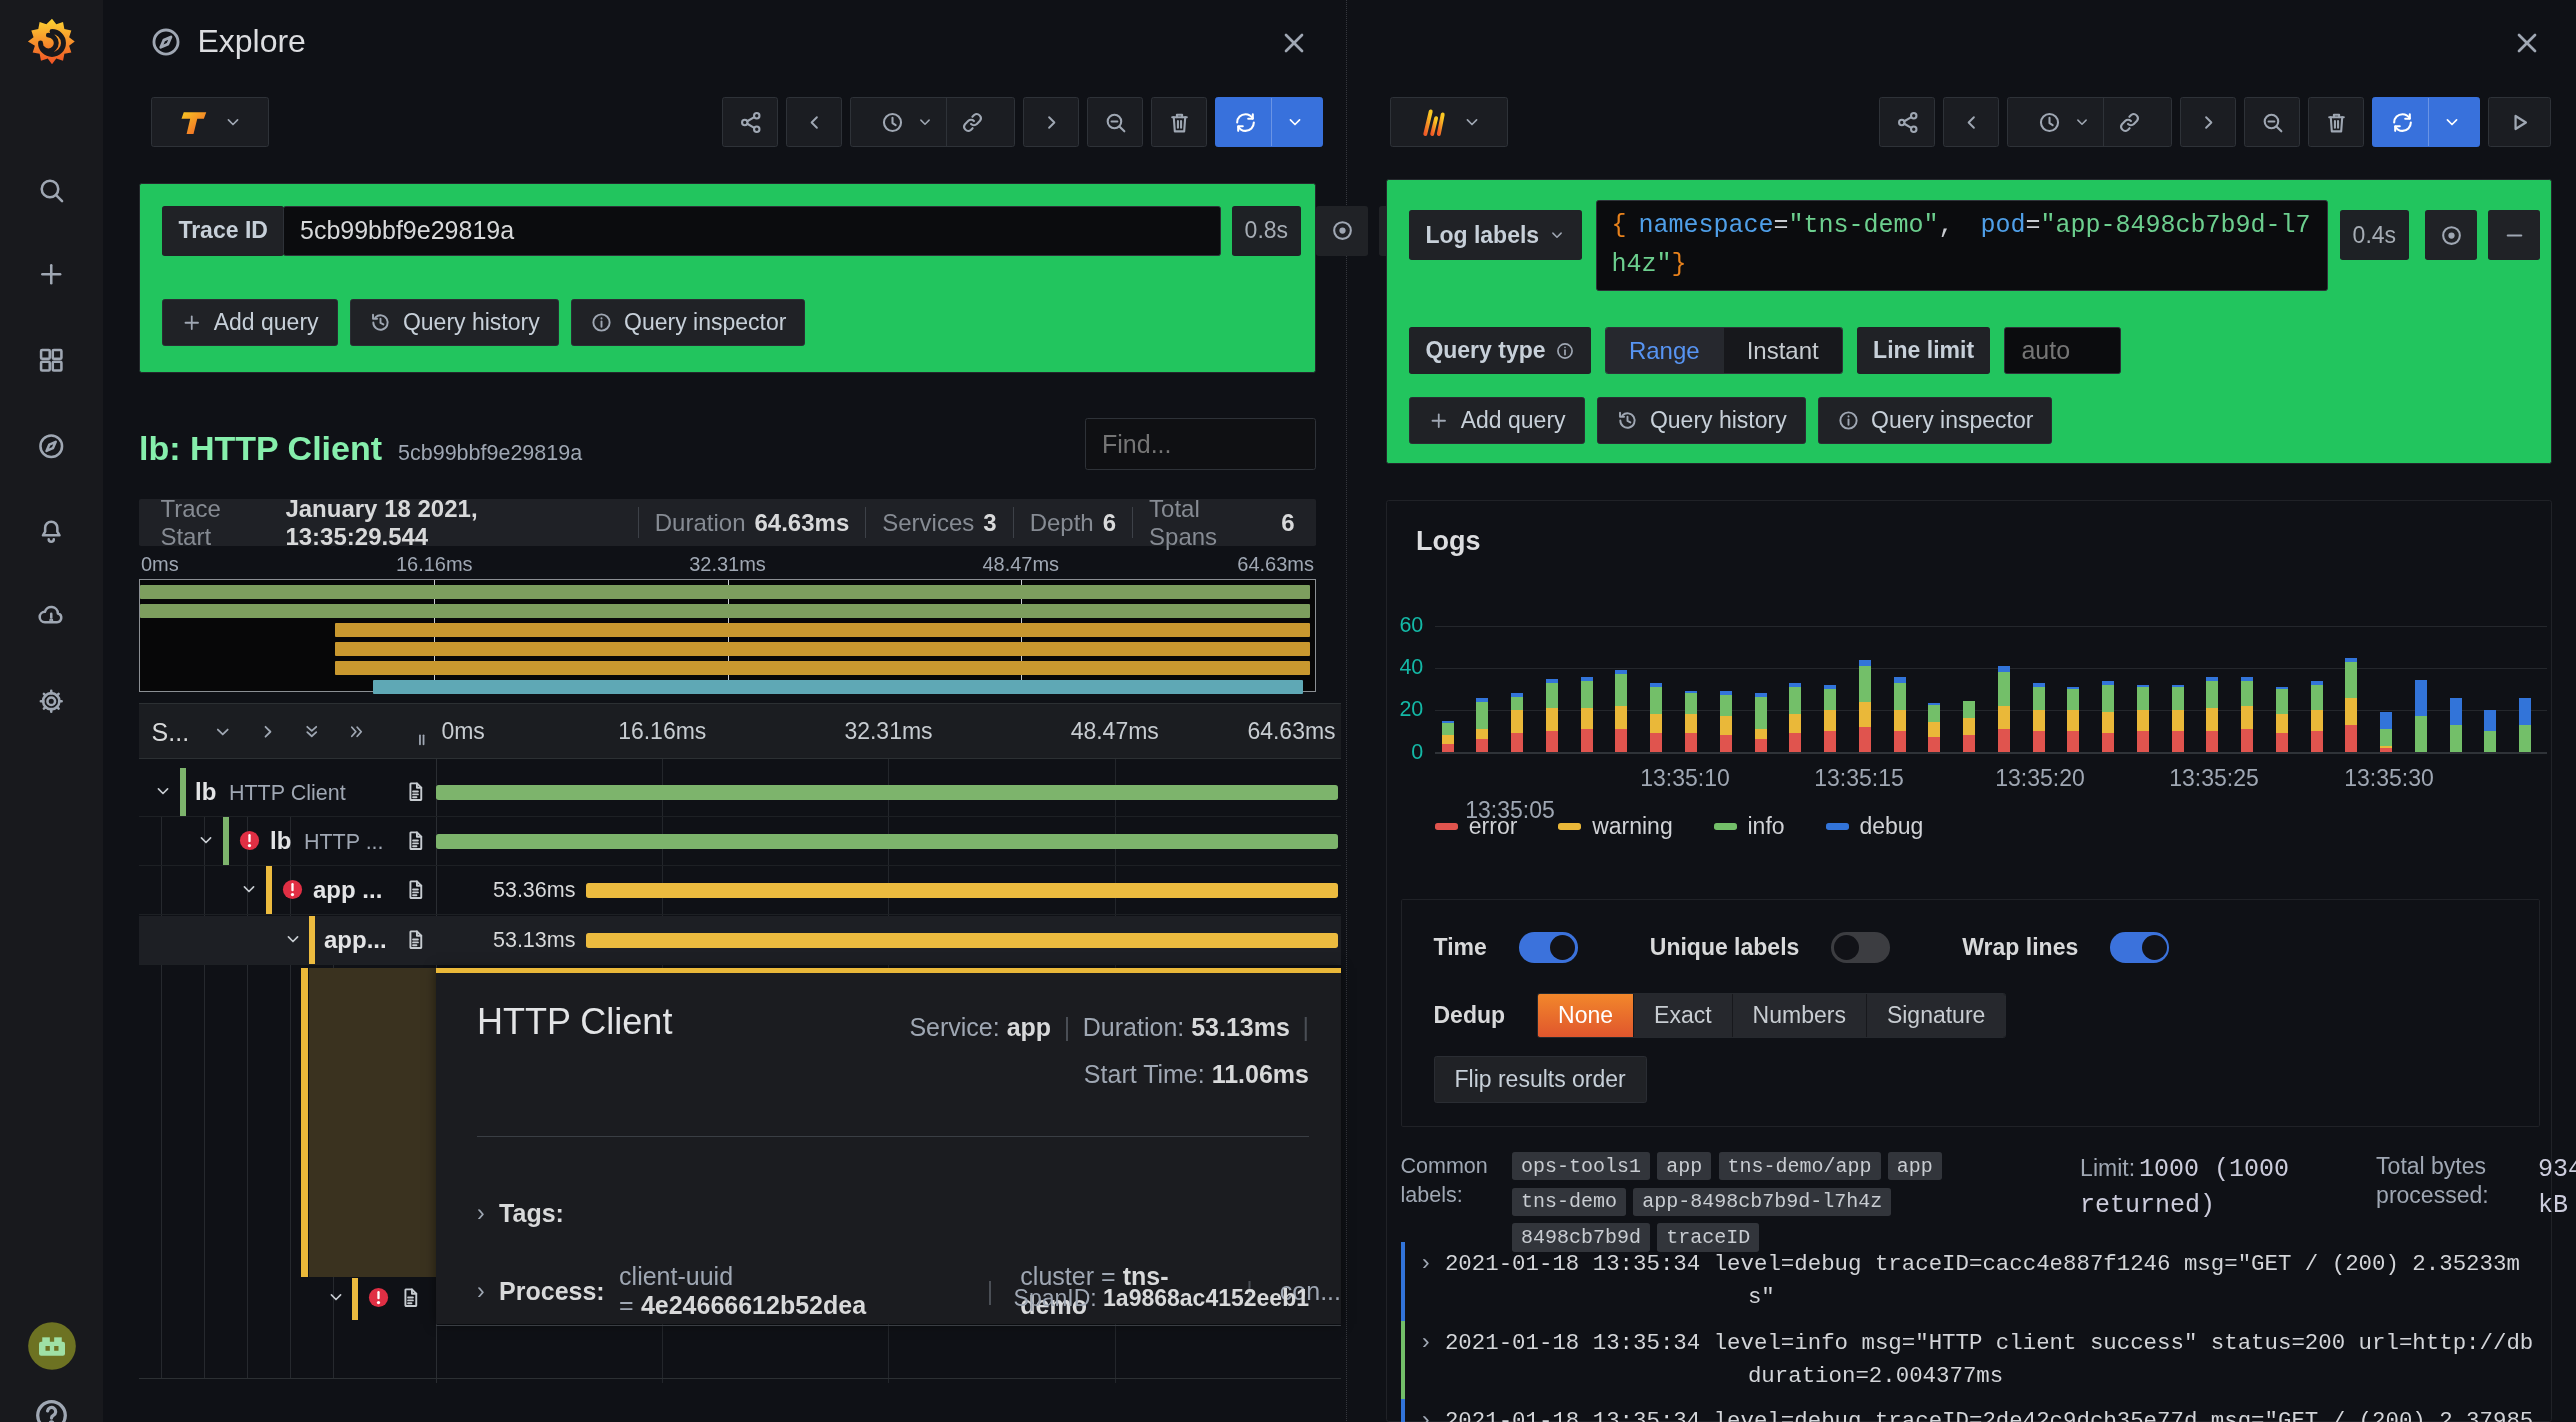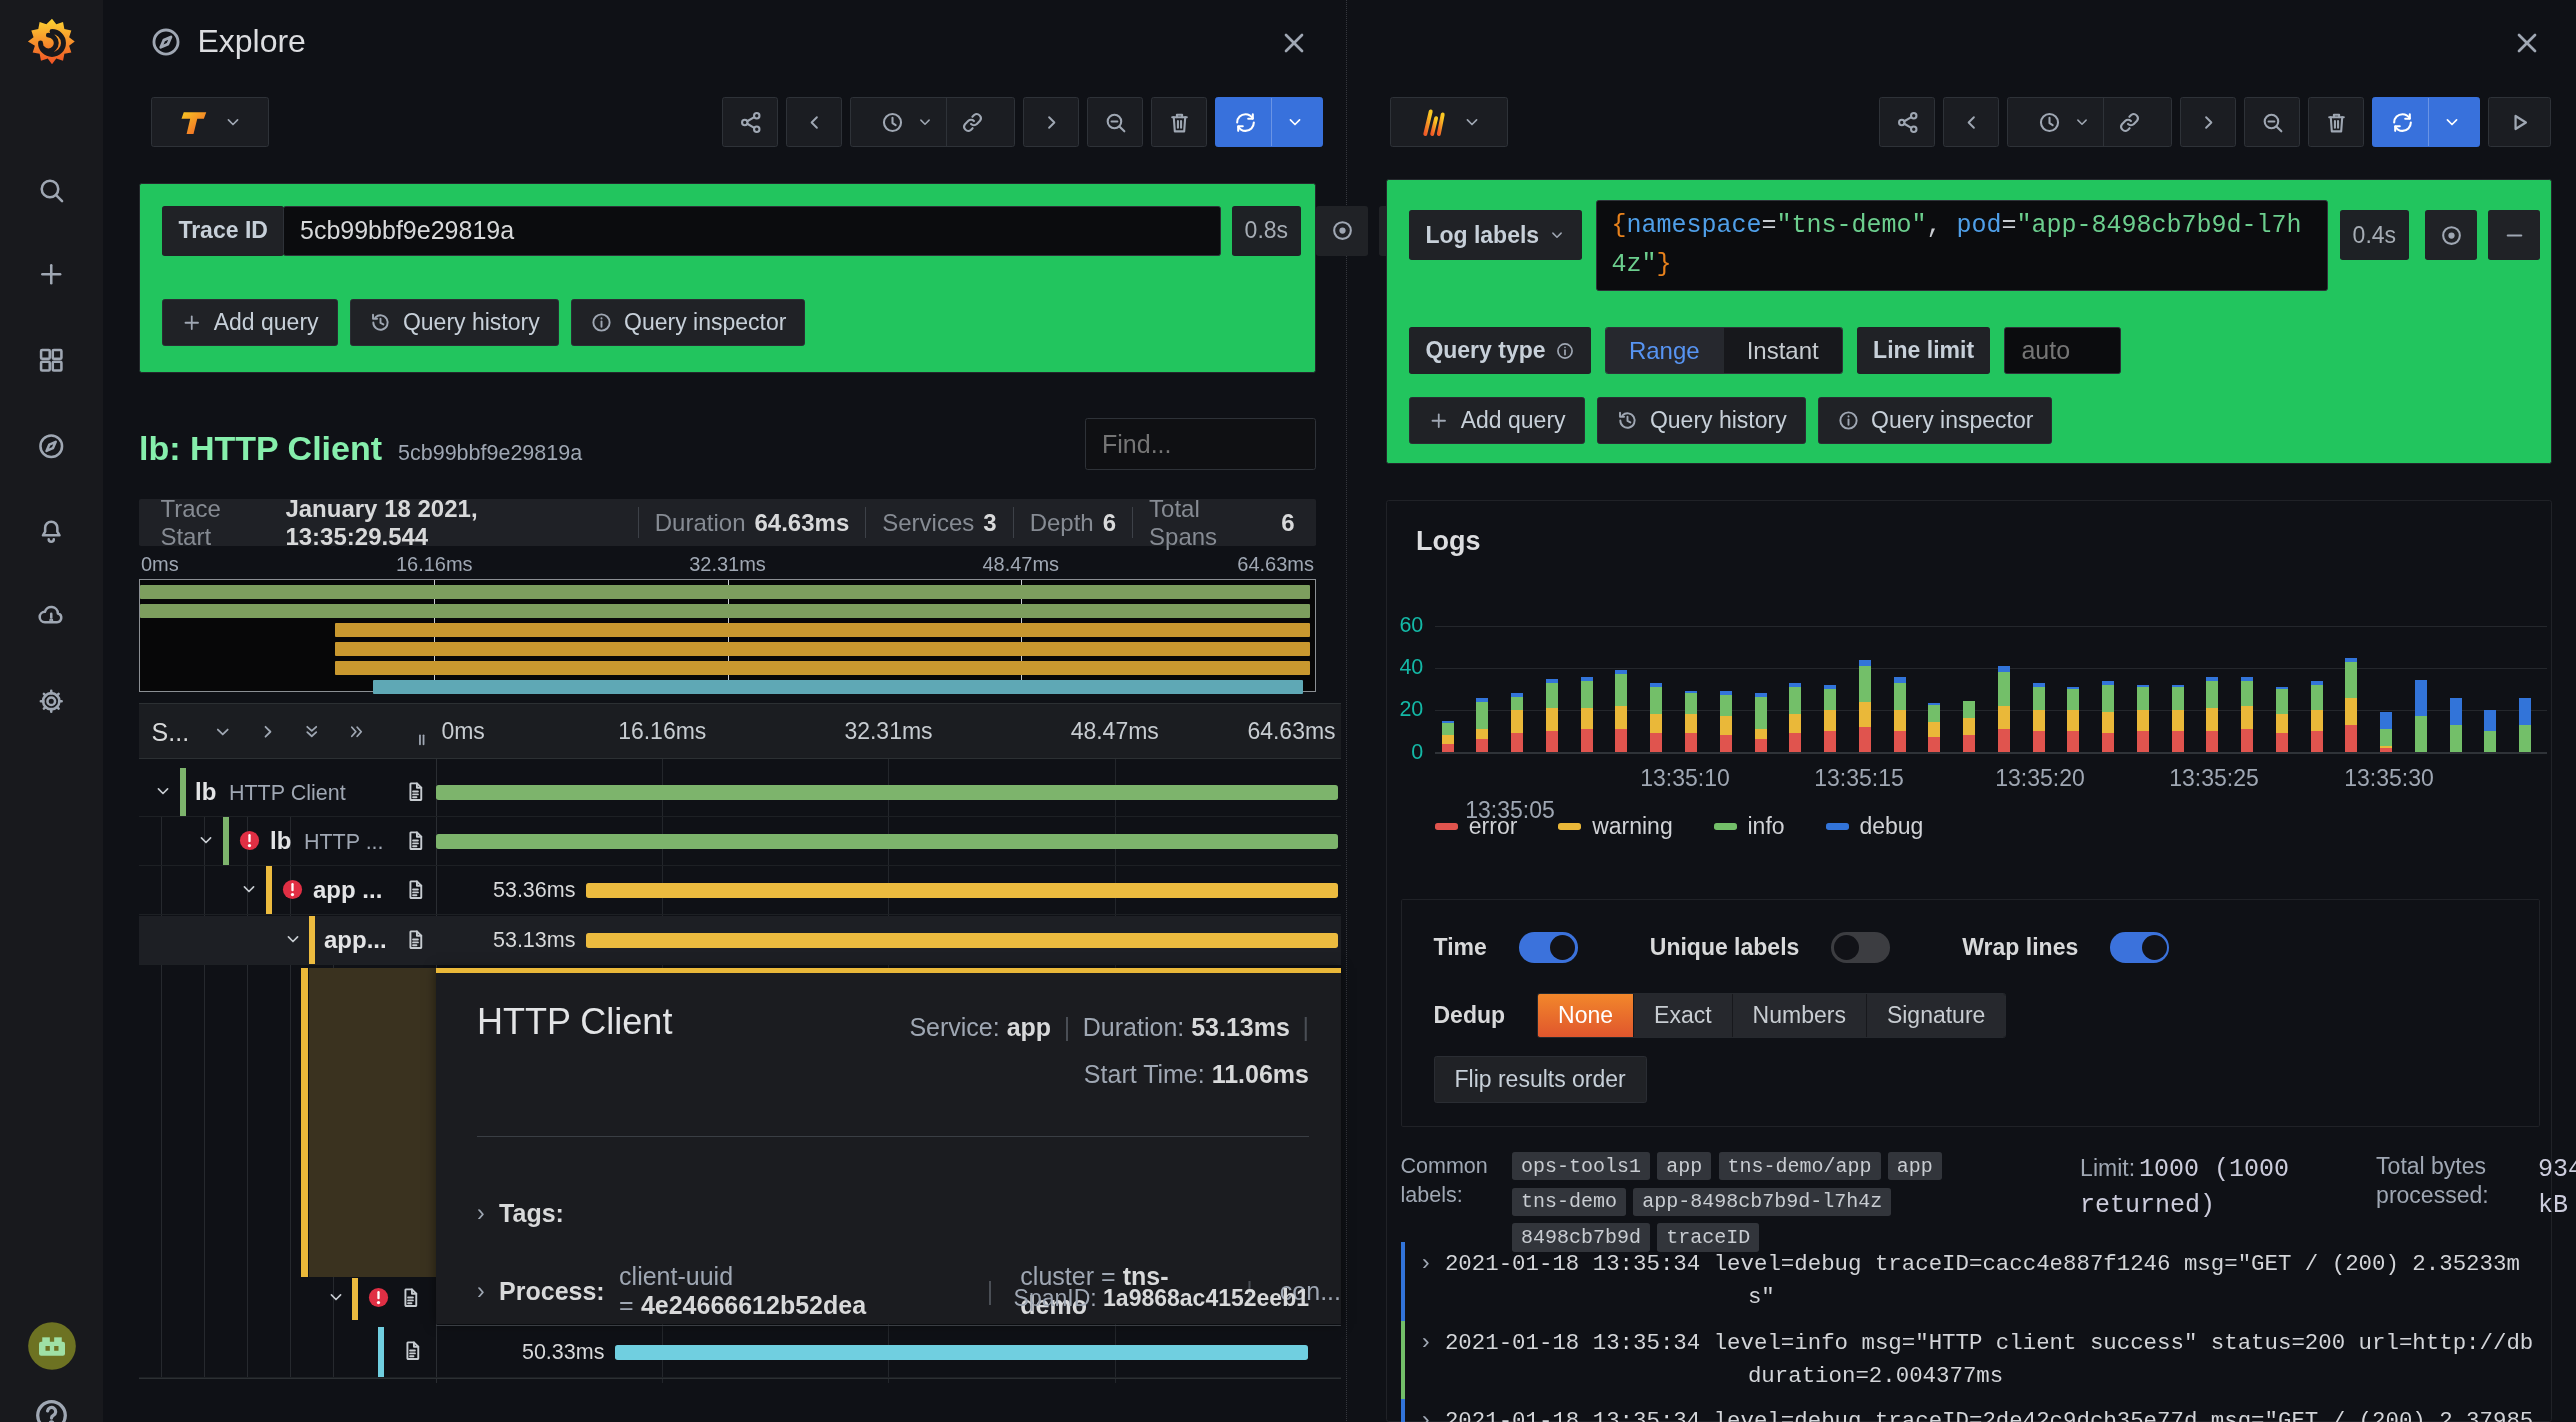--- a/index.html
+++ b/index.html
@@ -42,21 +42,21 @@
           color:#a6adb5;font-size:23px;height:50px;padding:0 12.6px;}
   .sqbtn{width:52px;height:50px;display:flex;align-items:center;justify-content:center;background:#202226;
          border-radius:2.7px;color:#c7ccd1;cursor:pointer;}
   .actbtn{display:inline-flex;align-items:center;gap:10.8px;background:#202226;border:0.9px solid #2a2d33;border-radius:2.7px;
           height:47px;padding:4px 18px;font-size:23px;font-weight:500;color:#c7d0d9;cursor:pointer;}
 
   
   .codebox{background:#0b0c0e;border:0.9px solid #2e3238;border-radius:2.7px;
            font-family:"Liberation Mono",monospace;font-size:25px;line-height:39px;
            padding:5.4px 14.4px;word-break:break-all;}
-  .c-brace{color:#e8821c;} .c-key{color:#4f9fe8;} .c-op{color:#c9ccd1;} .c-str{color:#6ccf8e;}
+  .c-brace{color:#e8821c;} .c-key{color:#4f9fe8;margin-left:12px;} .c-op{color:#c9ccd1;} .c-str{color:#6ccf8e;}
 
   
   .seg{display:inline-flex;border:0.9px solid #2e3238;border-radius:2.7px;overflow:hidden;height:47px;}
   .seg-opt{display:flex;align-items:center;justify-content:center;padding:0 23px;font-size:24px;
            color:#c7ccd1;background:#17181c;cursor:pointer;border-left:0.9px solid #26292e;}
   .seg-opt:first-child{border-left:none;}
   .seg-opt.active{background:#26282e;color:#5794f2;}
 
   
   .trace-title{font-size:34px;font-weight:700;color:#86efac;}
@@ -678,38 +678,20 @@
           <svg viewBox="0 0 24 24" width="23" height="23" fill="none" stroke="currentColor" stroke-width="2" stroke-linecap="round" stroke-linejoin="round">
             <path d="M7.5 3.5h6L18 8v12a.8.8 0 0 1-.8.8H7.5a.8.8 0 0 1-.8-.8v-16a.8.8 0 0 1 .8-.5z"></path>
             <polyline points="13.5 3.5 13.5 8 18 8"></polyline>
             <line x1="9.5" y1="12" x2="14.5" y2="12"></line>
             <line x1="9.5" y1="15" x2="14.5" y2="15"></line>
             <line x1="9.5" y1="18" x2="13" y2="18"></line>
           </svg>
         </span>
       </div>
       <div style="position: absolute; left: 297px; right: 0px; top: 622px; height: 0.9px; background: rgb(58, 62, 68);"></div>
-      <div class="sp-row" style="top: 624px; height: 51px;">
-        <div class="sp-name">
-          <div class="sp-stripe" style="left: 239px; background: rgb(112, 207, 224);"></div>
-          <span class="sp-doc icon" style="left: 262px;">
-            <svg viewBox="0 0 24 24" width="23" height="23" fill="none" stroke="currentColor" stroke-width="2" stroke-linecap="round" stroke-linejoin="round">
-              <path d="M7.5 3.5h6L18 8v12a.8.8 0 0 1-.8.8H7.5a.8.8 0 0 1-.8-.8v-16a.8.8 0 0 1 .8-.5z"></path>
-              <polyline points="13.5 3.5 13.5 8 18 8"></polyline>
-              <line x1="9.5" y1="12" x2="14.5" y2="12"></line>
-              <line x1="9.5" y1="15" x2="14.5" y2="15"></line>
-              <line x1="9.5" y1="18" x2="13" y2="18"></line>
-            </svg>
-          </span>
-        </div>
-        <div class="sp-tl">
-          <div class="sp-bar" style="top: 18px; left: 19.8%; width: 76.5%; background: rgb(112, 207, 224);"></div>
-          <span class="sp-dur" style="top: 12.6px; right: calc(80.2% + 10.8px);">50.33ms</span>
-        </div>
-      </div>
       <div style="position: absolute; left: 0px; right: 0px; top: 675px; height: 0.9px; background: rgb(44, 48, 51);"></div>
     </div>
 
   <span class="close-x icon" style="left:2511px;top:27px;">
       <svg viewBox="0 0 24 24" width="32" height="32" fill="none" stroke="currentColor" stroke-width="2" stroke-linecap="round" stroke-linejoin="round">
         <line x1="6" y1="6" x2="18" y2="18"></line>
         <line x1="18" y1="6" x2="6" y2="18"></line>
       </svg>
     </span>
 

